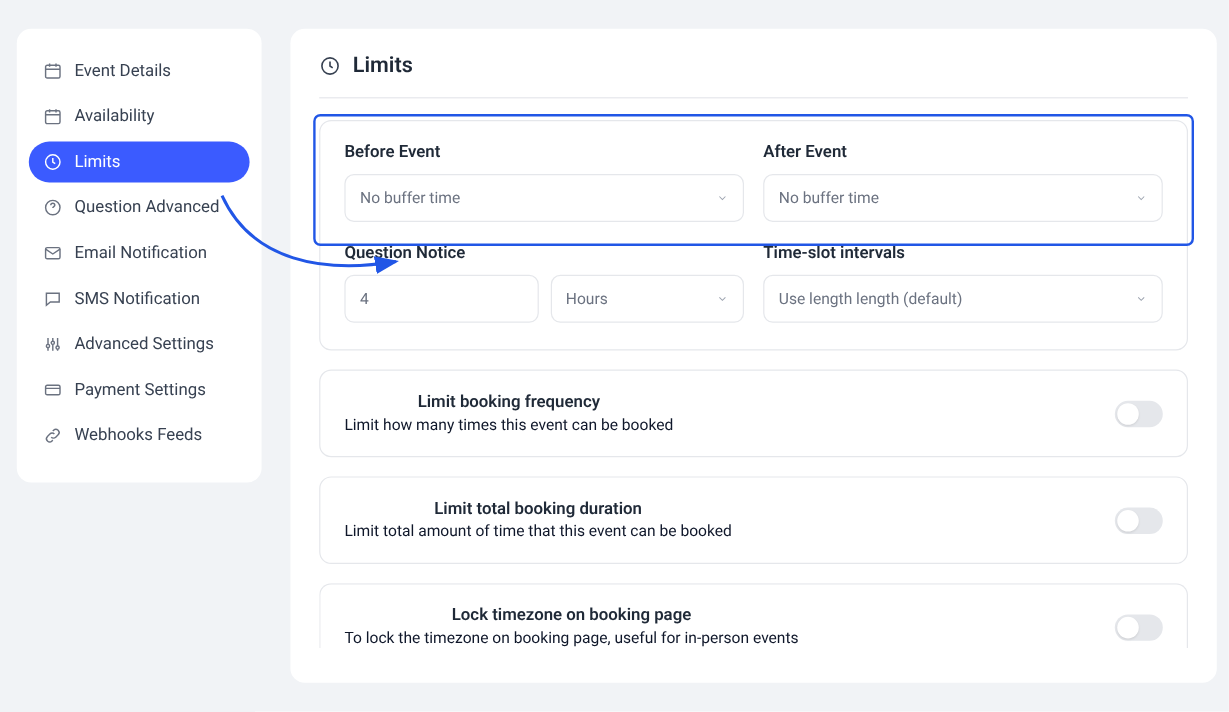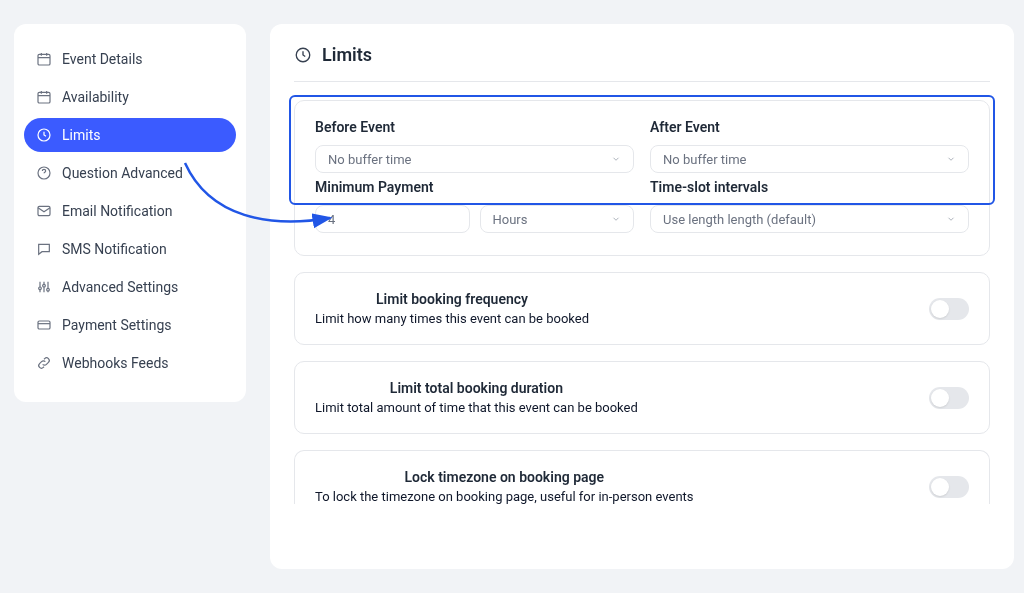--- a/index.html
+++ b/index.html
@@ -15,21 +15,21 @@
   .wrap {
     display: flex;
     padding: 24px 10px 24px 14px;
     gap: 24px;
     height: 100%;
   }
   
   .sidebar {
     background: #fff;
     border-radius: 12px;
-    width: 232px;
+    width: 204px;
     flex-shrink: 0;
     padding: 18px 10px;
     align-self: flex-start;
   }
   .nav-item {
     display: flex;
     align-items: center;
     gap: 10px;
     padding: 9px 12px;
     border-radius: 999px;
@@ -103,21 +103,21 @@
   }
   .field-label {
     font-size: 14px;
     font-weight: 600;
     color: #1f2937;
     margin-bottom: 10px;
   }
   .select, .input {
     border: 1px solid #e5e7eb;
     border-radius: 8px;
-    height: 28px;
+    height: 40px;
     display: flex;
     align-items: center;
     justify-content: space-between;
     padding: 0 12px;
     font-size: 13px;
     color: #6b7280;
     background: #fff;
     cursor: pointer;
   }
   .input {
@@ -235,21 +235,21 @@
       <svg class="header-icon" viewBox="0 0 24 24">
           <circle cx="12" cy="12" r="9"></circle>
           <path d="M12 7v5l3 2"></path>
         </svg>
       <h1 class="page-title">Limits</h1>
     </div>
 
     <div class="card" style="padding-bottom:22px; position:relative;">
       <div class="highlight-box"></div>
 
-      <div class="grid2" style="margin-bottom:6px;">
+      <div class="grid2" style="margin-bottom:18px;">
         <div>
           <div class="field-label">Before Event</div>
           <div class="select">
             <span>No buffer time</span>
             <svg class="chev" viewBox="0 0 24 24">
                 <path d="M6 9l6 6 6-6"></path>
               </svg>
           </div>
         </div>
         <div>
@@ -258,21 +258,21 @@
             <span>No buffer time</span>
             <svg class="chev" viewBox="0 0 24 24">
                 <path d="M6 9l6 6 6-6"></path>
               </svg>
           </div>
         </div>
       </div>
 
       <div class="grid2">
         <div>
-          <div class="field-label">Minimum Payment</div>
+          <div class="field-label">Question Notice</div>
           <div class="min-notice-row">
             <div class="input">
               <span>4</span>
             </div>
             <div class="select">
               <span>Hours</span>
               <svg class="chev" viewBox="0 0 24 24">
                   <path d="M6 9l6 6 6-6"></path>
                 </svg>
             </div>

